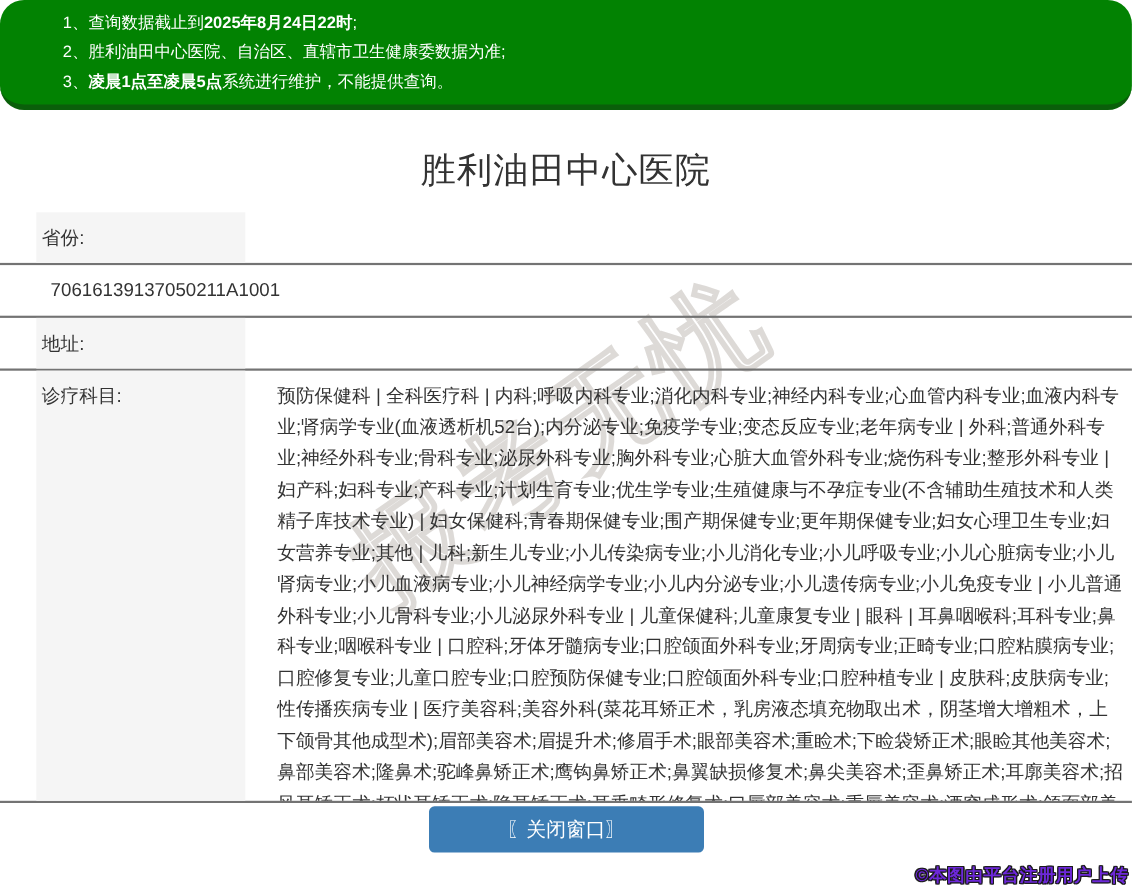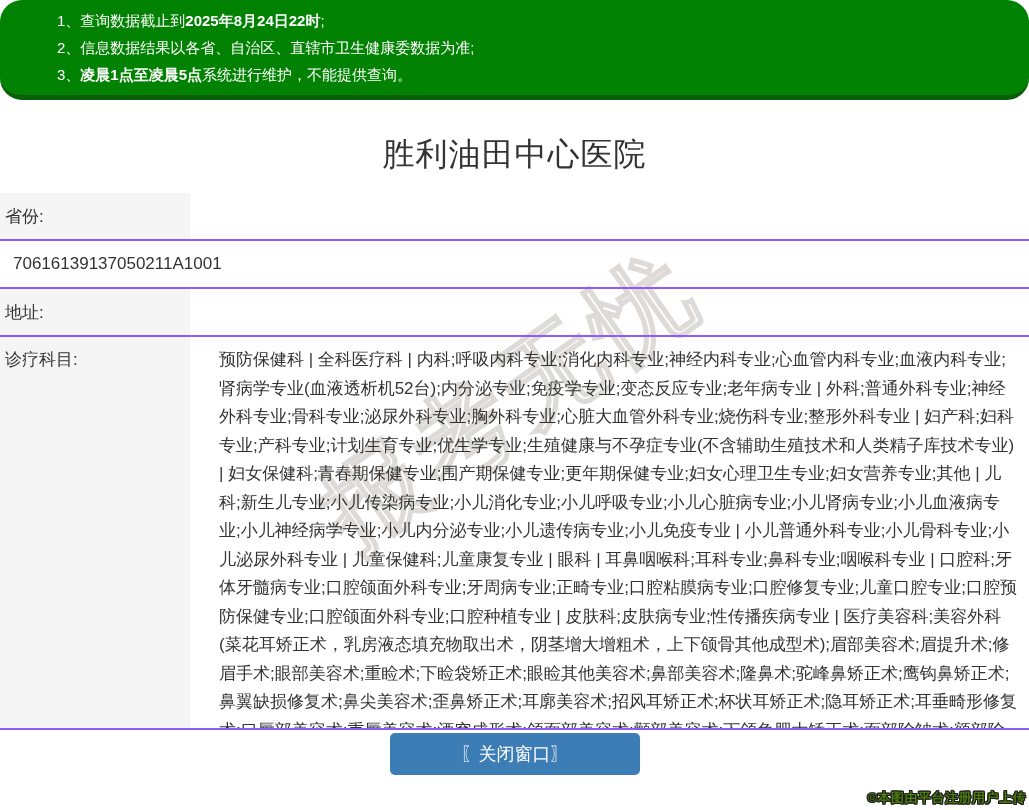--- a/index.html
+++ b/index.html
@@ -14,21 +14,21 @@
   }
   .notice-line{font-size:15px;line-height:27px;white-space:nowrap;}
   .notice-line b{font-weight:bold;}
   
   .page-title{
     margin:36px 16px 20px;text-align:center;font-size:32px;line-height:37px;
     font-weight:500;color:#333;position:relative;z-index:2;letter-spacing:1px;
   }
   
   .info-table{position:relative;z-index:2;width:1029px;}
-  .row{display:flex;border-bottom:2px solid #8b5cf6;box-sizing:content-box;}
+  .row{display:flex;border-bottom:2px solid #737373;box-sizing:content-box;padding-left:33px;}
   .row .label{
     width:190px;flex:0 0 190px;background:#f5f5f5;box-sizing:border-box;
     padding-left:5px;font-size:17px;color:#333;display:flex;align-items:center;
   }
   .row .value{
     flex:1;box-sizing:border-box;padding-left:13px;padding-right:8px;
     font-size:17px;color:#333;display:flex;align-items:center;
   }
   .row.small{height:46px;}
   .row.big{height:391px;gap:16px;}
@@ -44,30 +44,30 @@
   
   .watermark{
     position:absolute;left:295px;top:335px;z-index:1;pointer-events:none;
     font-size:100px;font-weight:bold;letter-spacing:8px;white-space:nowrap;
     color:transparent;-webkit-text-stroke:2px #c2bdb8;opacity:.55;
     transform:rotate(-35deg);transform-origin:50% 50%;
   }
   
   .copyright{
     position:absolute;right:3px;bottom:3px;z-index:5;
-    font-size:13px;font-weight:bold;color:#4d7c0f;letter-spacing:.5px;
+    font-size:16px;font-weight:bold;color:#6d28d9;letter-spacing:.5px;
     text-shadow:-1px -1px 0 #1a1a1a,1px -1px 0 #1a1a1a,-1px 1px 0 #1a1a1a,1px 1px 0 #1a1a1a,0 1px 0 #1a1a1a,0 -1px 0 #1a1a1a,1px 0 0 #1a1a1a,-1px 0 0 #1a1a1a;
   }
 </style>
 </head>
 <body>
 
 <div class="notice-banner">
   <div class="notice-line"><span>1、</span><span>查询数据截止到</span><b>2025年8月24日22时</b><span>;</span></div>
-  <div class="notice-line"><span>2、</span><span>信息数据结果以各省、自治区、直辖市卫生健康委数据为准;</span><b></b><span></span></div>
+  <div class="notice-line"><span>2、</span><span>胜利油田中心医院、自治区、直辖市卫生健康委数据为准;</span><b></b><span></span></div>
   <div class="notice-line"><span>3、</span><span></span><b>凌晨1点至凌晨5点</b><span>系统进行维护，不能提供查询。</span></div>
 </div>
 
 <div class="watermark">报考无忧</div>
 
 <h1 class="page-title">胜利油田中心医院</h1>
 
 <div class="info-table">
   <div class="row small">
     <div class="label">省份:</div>

